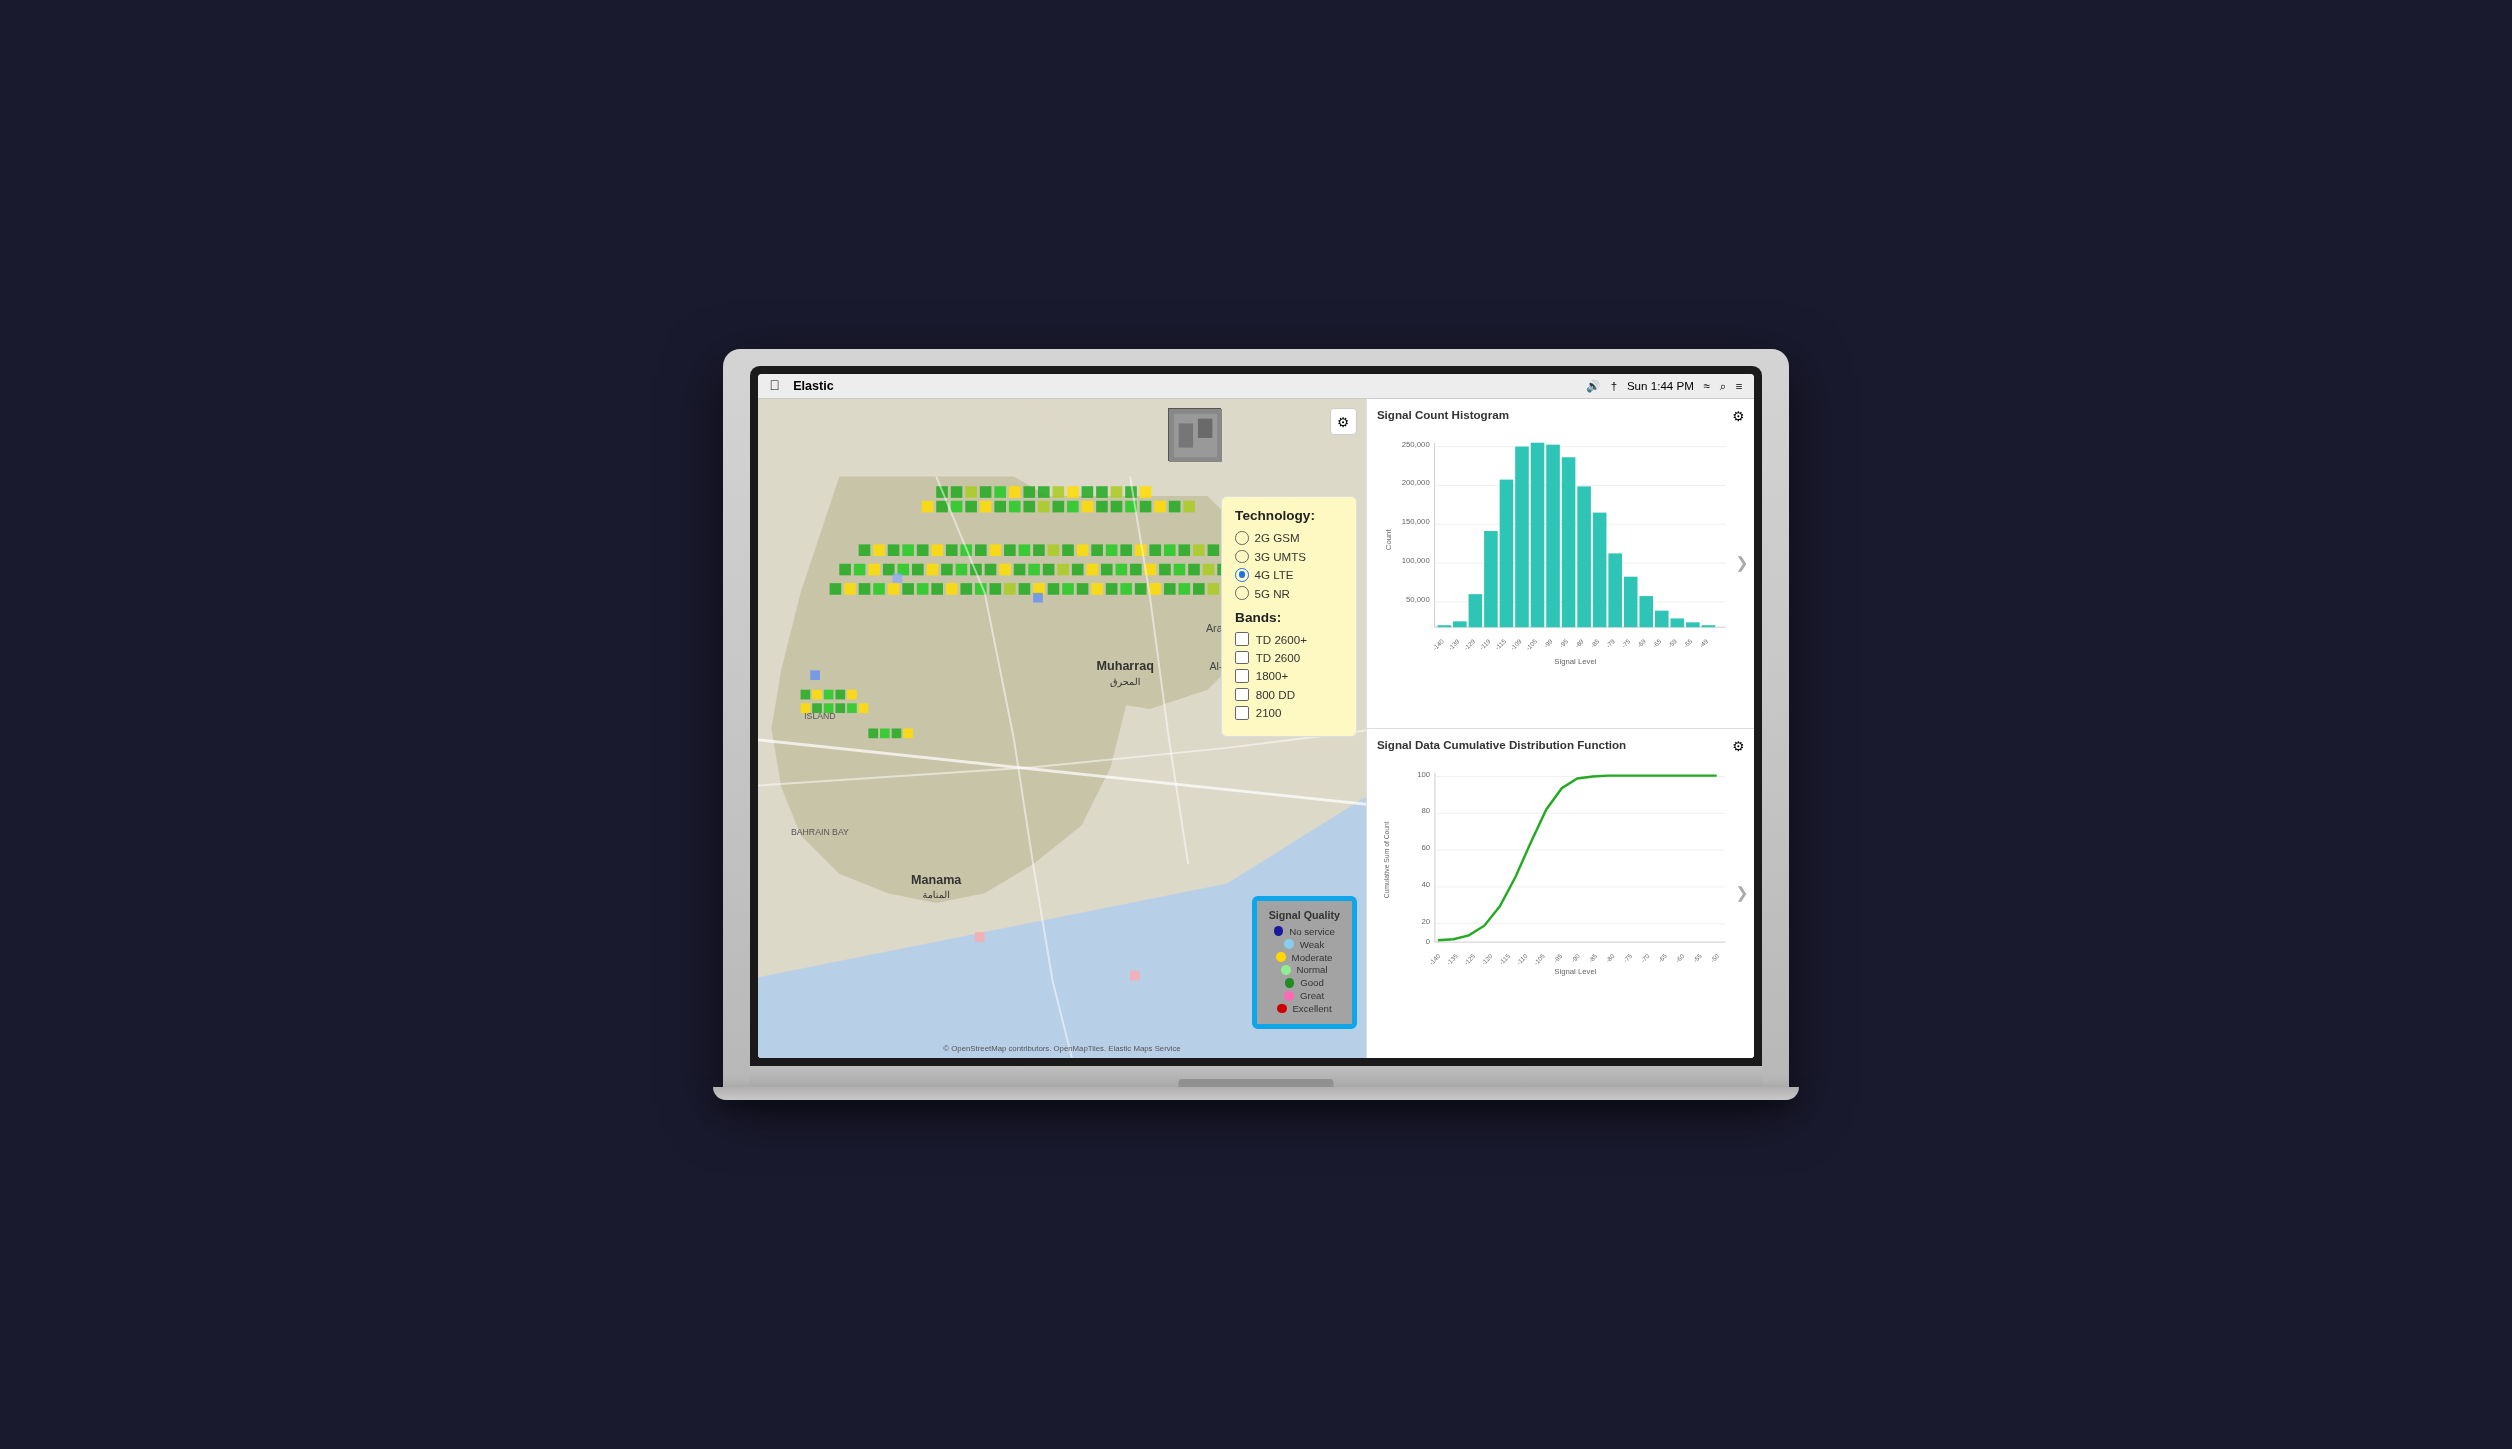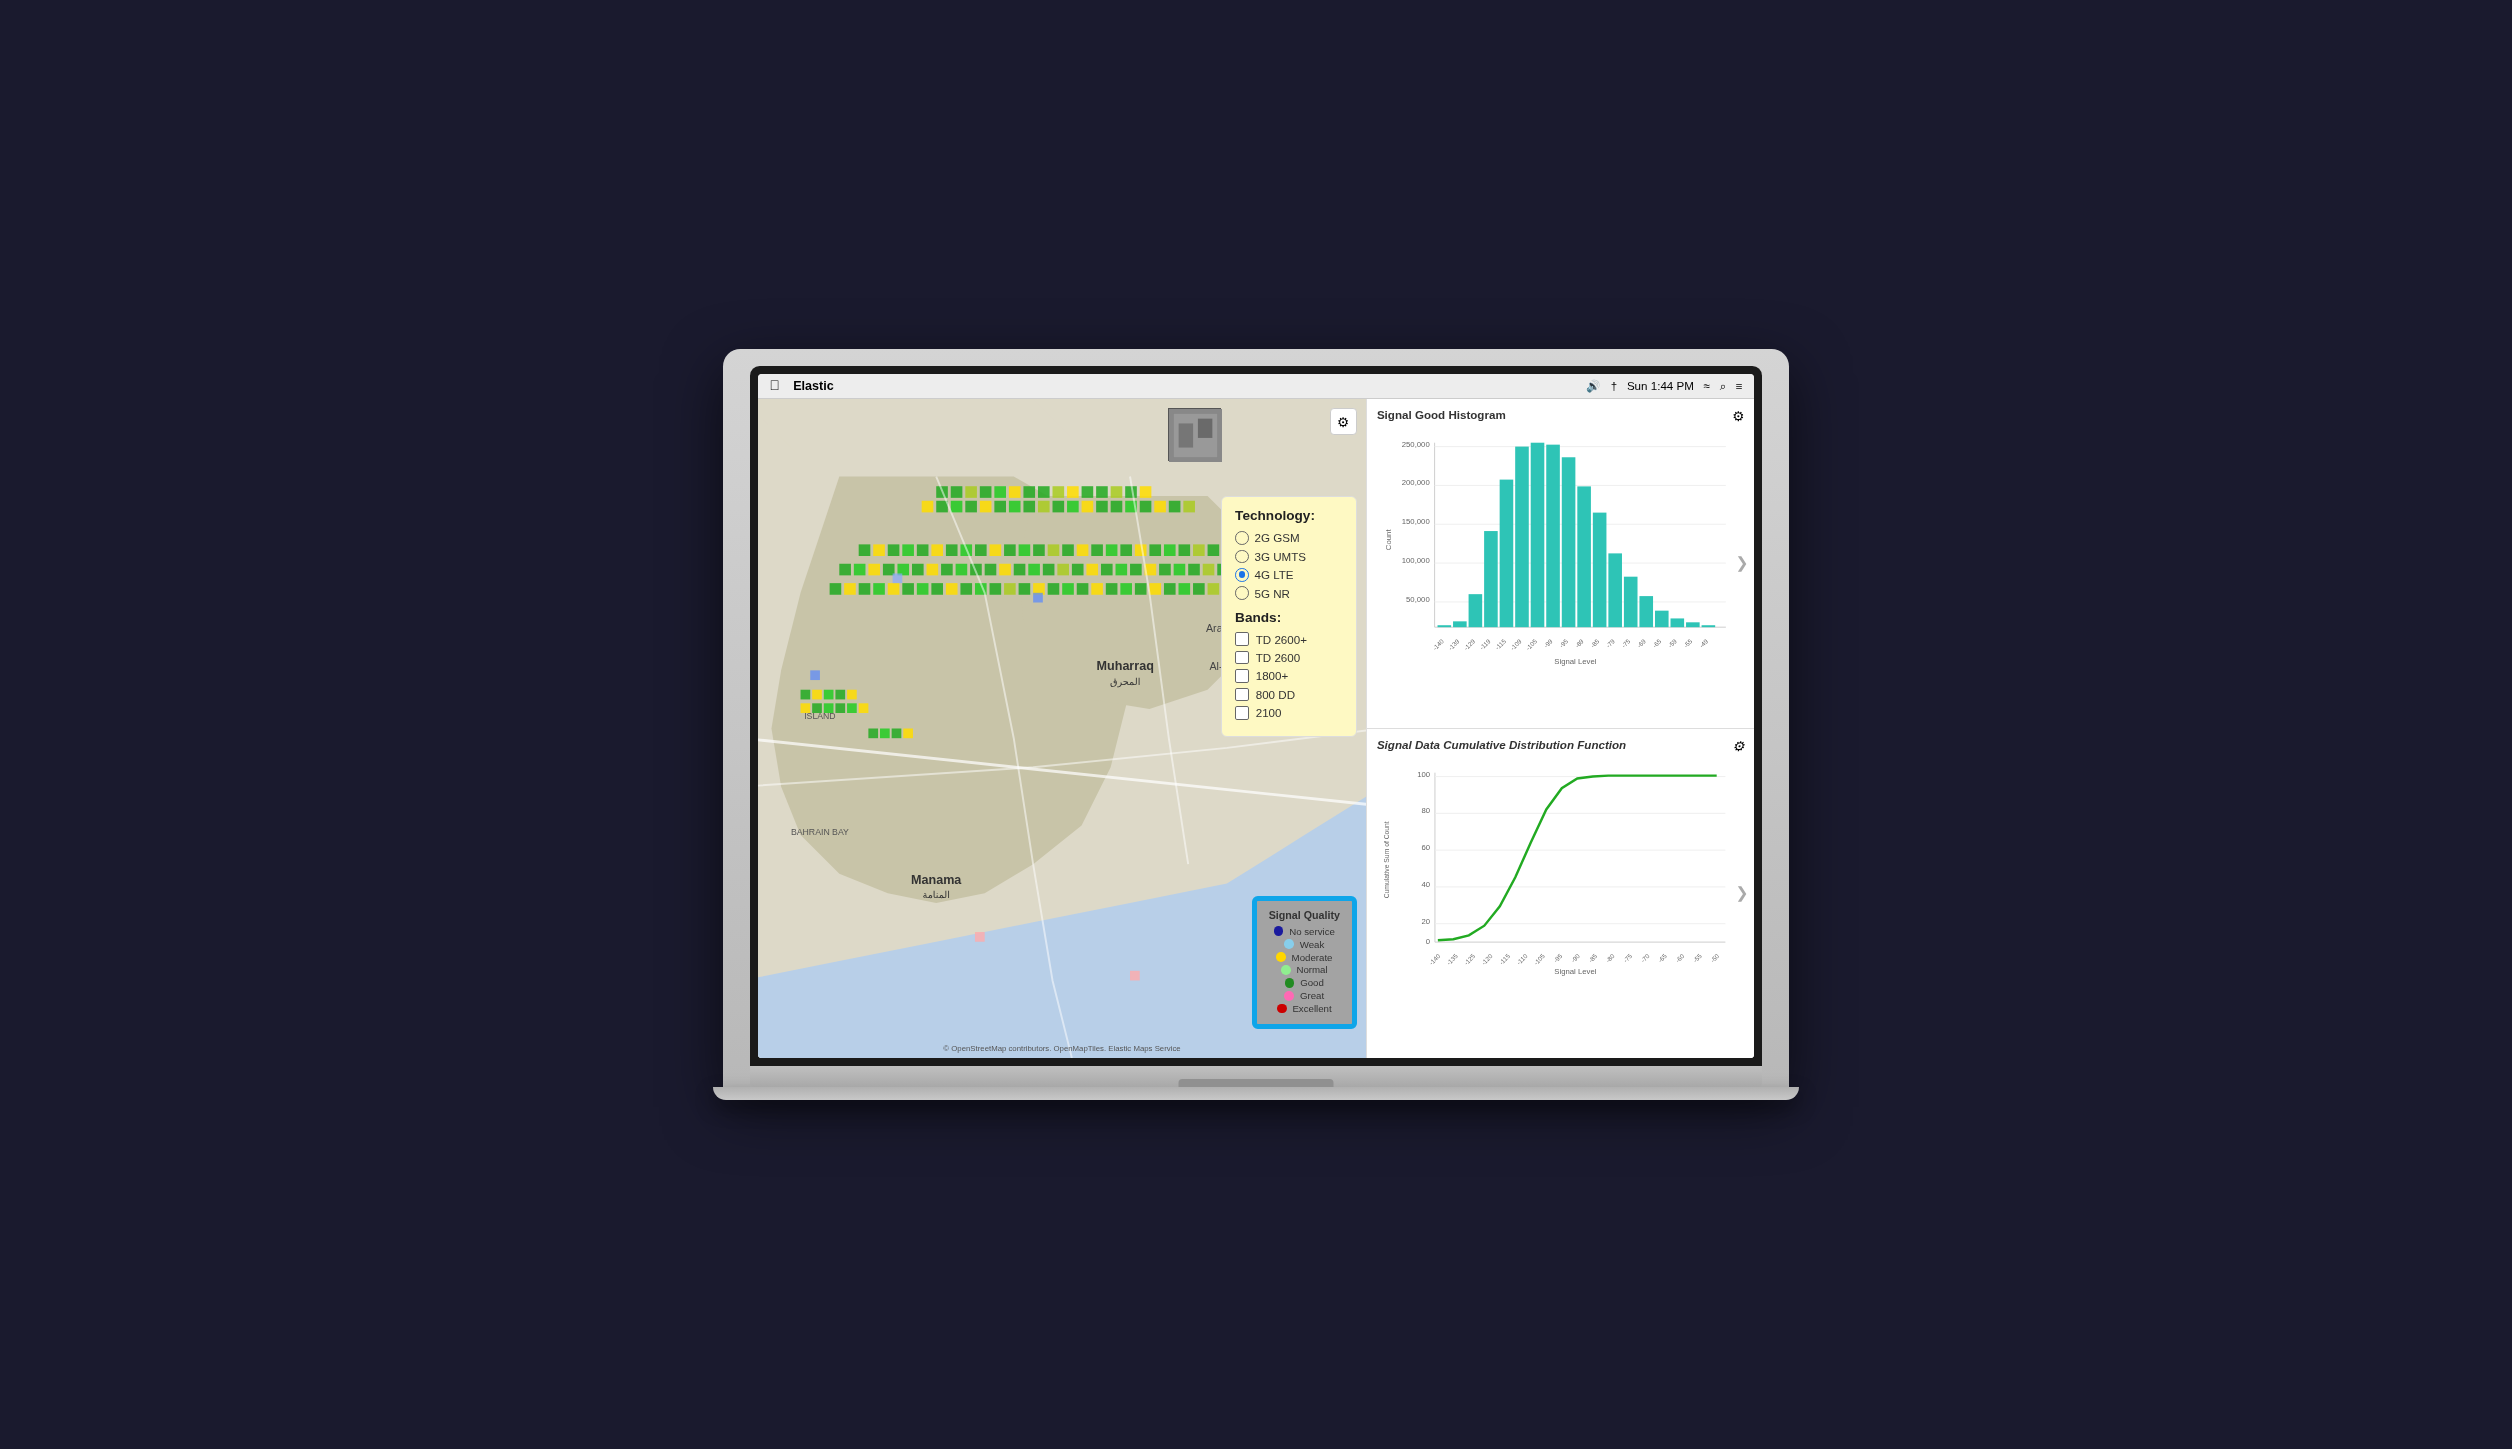--- a/index.html
+++ b/index.html
@@ -605,21 +605,21 @@
               </div>
             </div>
 
             <div class="map-attribution">© OpenStreetMap contributors. OpenMapTiles. Elastic Maps Service</div>
           </div>
 
           <div class="right-panel">
 
             <div class="chart-section">
               <div style="display:flex; justify-content:space-between; align-items:center; margin-bottom:3.9px;">
-                <span class="chart-title">Signal Good Histogram</span>
+                <span class="chart-title">Signal Count Histogram</span>
                 <span class="chart-settings">⚙</span>
               </div>
               <div class="histogram-area">
                 <svg width="100%" height="100%" viewBox="0 0 370 240">
 
                   <line x1="55" y1="10" x2="55" y2="200" stroke="#ccc" stroke-width="1"></line>
 
                   <line x1="55" y1="200" x2="355" y2="200" stroke="#ccc" stroke-width="1"></line>
 
                   <text x="50" y="14" font-size="8" text-anchor="end" fill="#666">250,000</text>
@@ -675,21 +675,21 @@
                   <text x="337" y="215" font-size="6.5" text-anchor="end" fill="#666" transform="rotate(-45 337 215)">-49</text>
 
                   <text x="200" y="238" font-size="8" fill="#666" text-anchor="middle">Signal Level</text>
                 </svg>
               </div>
 
               <div style="position:absolute; right:5.8px; top:50%; transform:translateY(-50%); color:#aaa; font-size:15.5px; cursor:pointer;">❯</div>
             </div>
 
             <div class="chart-section" style="border-bottom:none;">
-              <div style="display:flex; justify-content:space-between; align-items:center; margin-bottom:3.9px;font-style:italic;">
+              <div style="display:flex; justify-content:space-between; align-items:center; margin-bottom:3.9px;">
                 <span class="chart-title">Signal Data Cumulative Distribution Function</span>
                 <span class="chart-settings">⚙</span>
               </div>
               <div class="cdf-area">
                 <svg width="100%" height="100%" viewBox="0 0 370 220">
 
                   <line x1="55" y1="10" x2="55" y2="185" stroke="#ccc" stroke-width="1"></line>
 
                   <line x1="55" y1="185" x2="355" y2="185" stroke="#ccc" stroke-width="1"></line>
 

